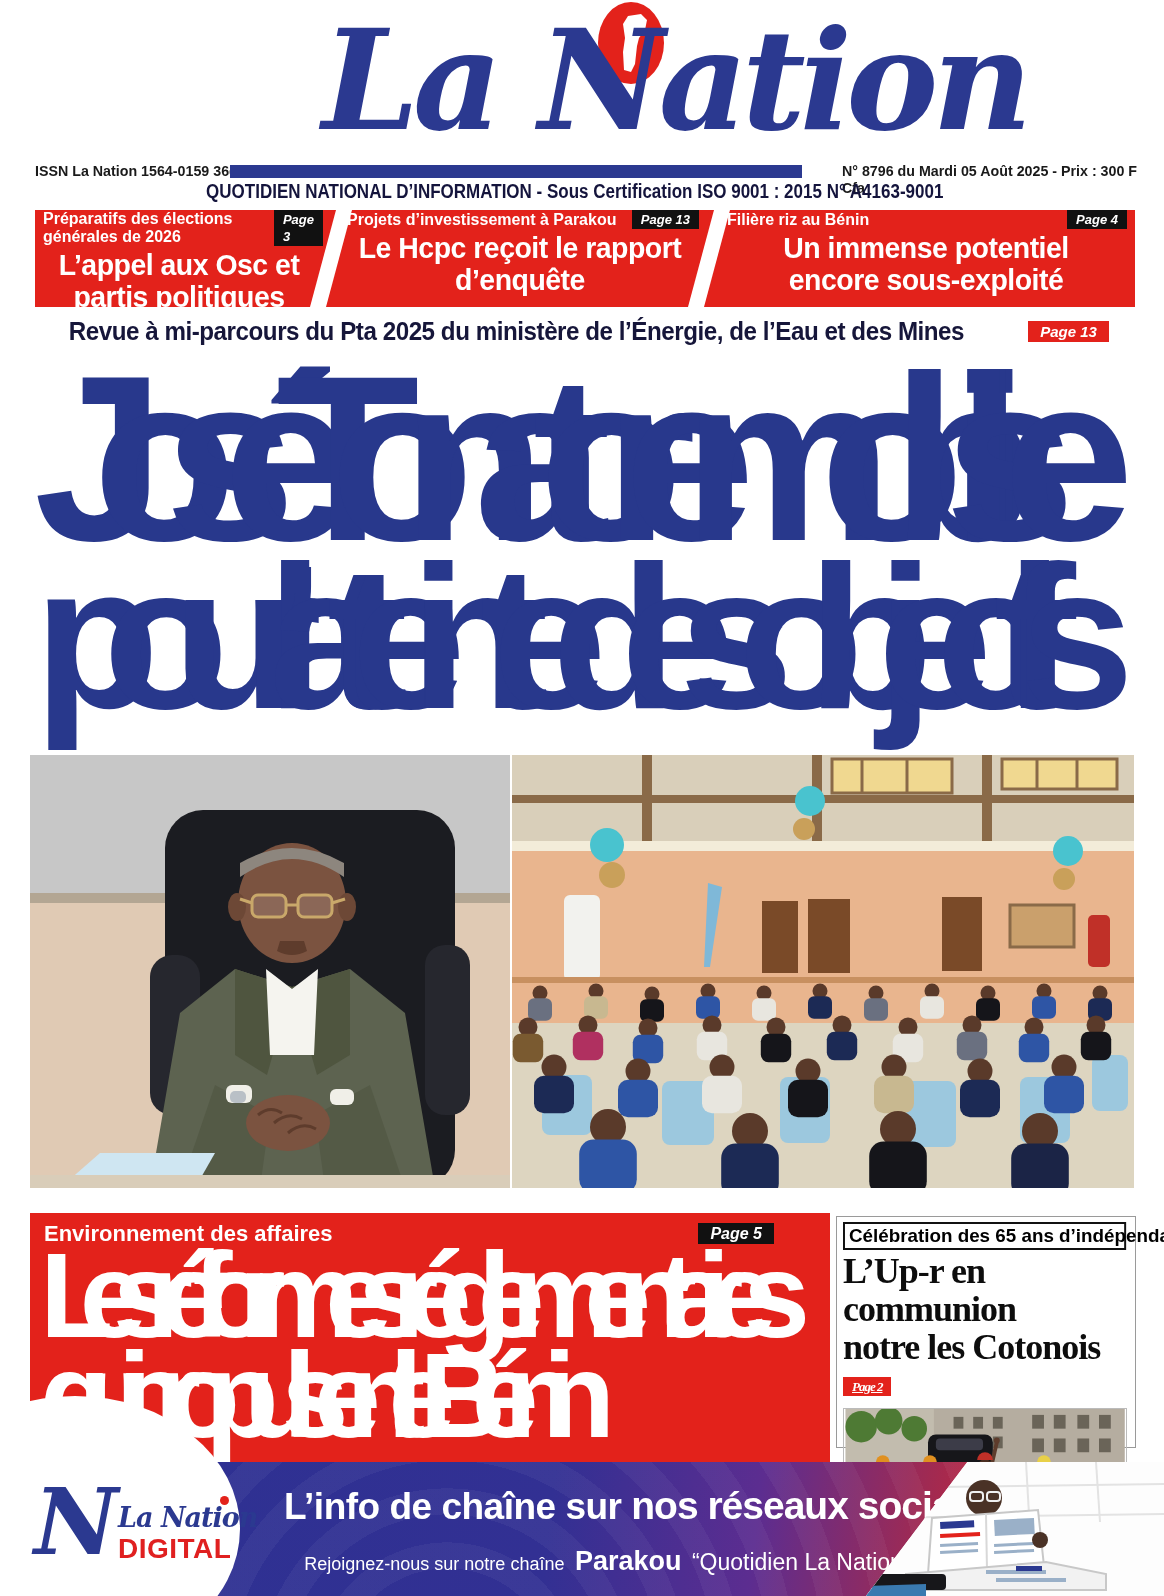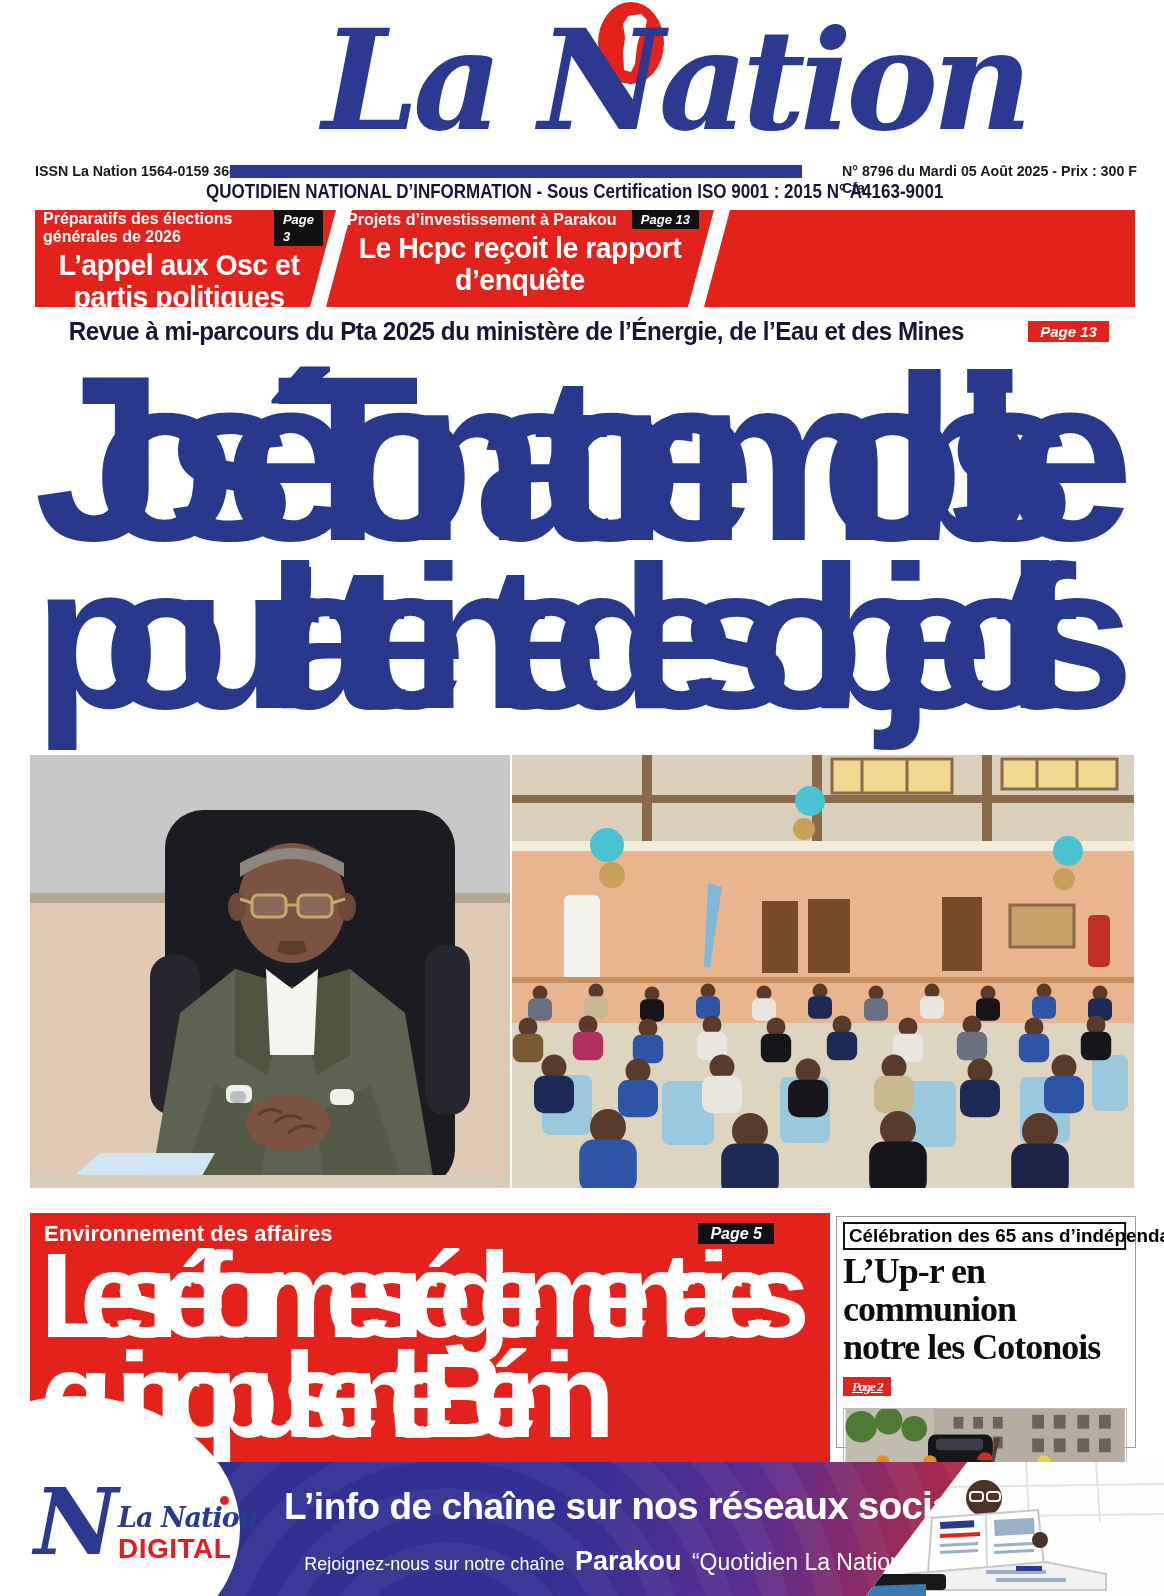--- a/index.html
+++ b/index.html
@@ -118,20 +118,30 @@
       <div class="t-kicker spread" style="padding-left:6px;">
         <span>Projets d’investissement à Parakou</span>
         <span class="badge">Page 13</span>
       </div>
       <div class="t-title">
         <div>Le Hcpc reçoit le rapport</div>
         <div>d’enquête</div>
       </div>
     </div>
     <div class="sep" style="left:666px;"></div>
+    <div class="teaser" style="left:686px;width:410px;">
+      <div class="t-kicker spread" style="padding-left:6px;padding-right:4px;">
+        <span>Filière riz au Bénin</span>
+        <span class="badge">Page 4</span>
+      </div>
+      <div class="t-title">
+        <div>Un immense potentiel</div>
+        <div>encore sous-exploité</div>
+      </div>
+    </div>
   </div>
 
   <div class="abs subhead">
     <span class="txt">Revue à mi-parcours du Pta 2025 du ministère de l’Énergie, de l’Eau et des Mines</span>
     <span class="badge red">Page 13</span>
   </div>
 
   <svg class="abs main-svg" width="1164" height="420">
     <text x="34" y="190" font-size="235" textLength="1100" lengthAdjust="spellingAndGlyphs">José Tonato remobilise</text>
     <text x="34" y="358" font-size="205" textLength="1100" lengthAdjust="spellingAndGlyphs">pour l’atteinte des objectifs</text>

